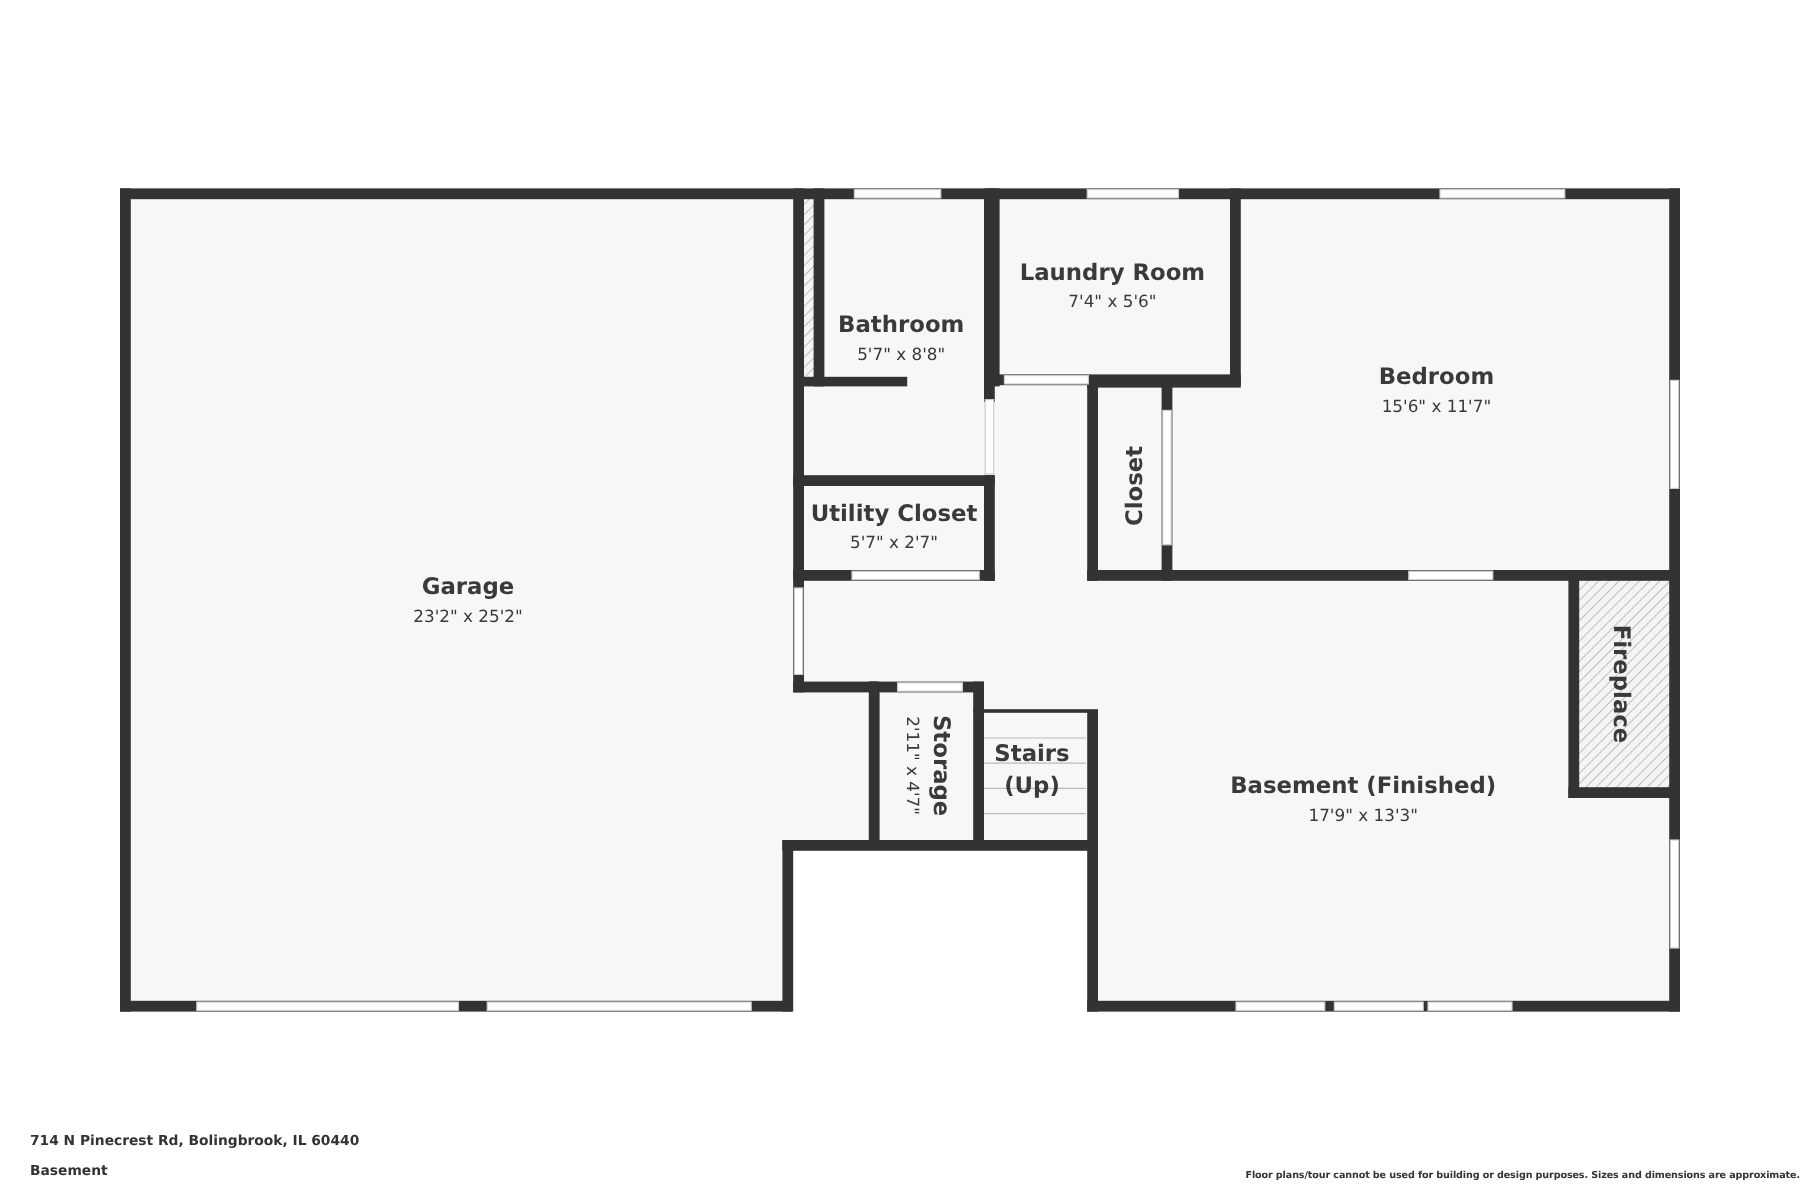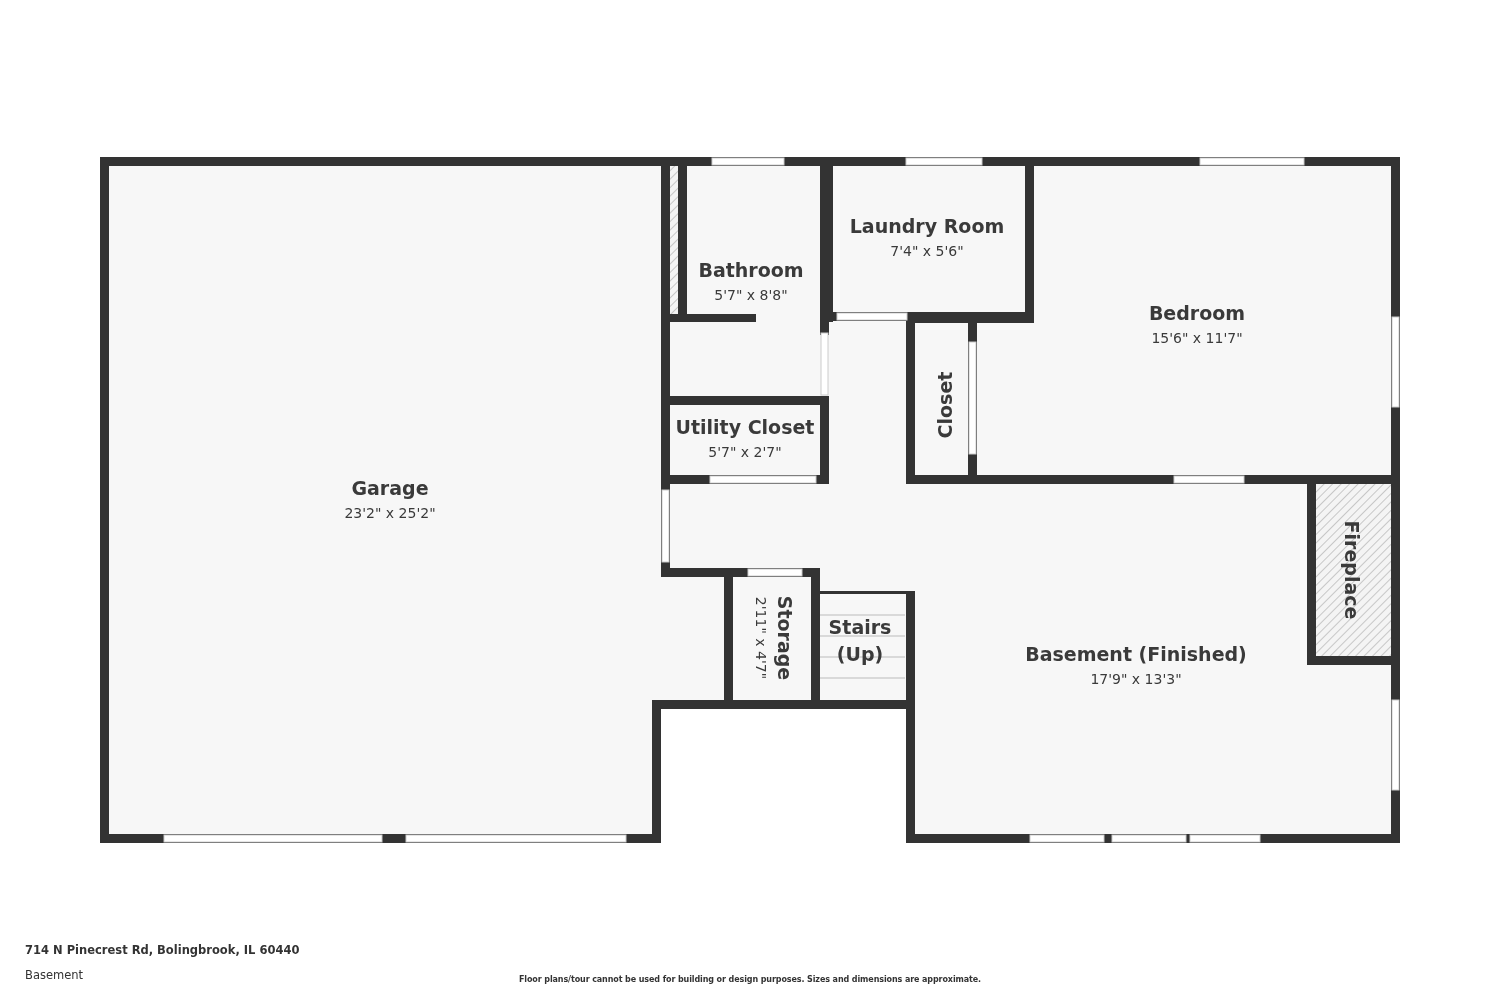--- a/index.html
+++ b/index.html
@@ -2,22 +2,22 @@
 <html><head>
 <meta charset="utf-8">
 <style>
   html, body { margin: 0; padding: 0; background: #ffffff; }
   body { width: 1500px; height: 1000px; position: relative; overflow: hidden; font-family: "DejaVu Sans", sans-serif; }
   #plan { position: absolute; left: 0; top: 0; }
   .room-name { font-family: "DejaVu Sans", sans-serif; font-size: 19px; fill: #3a3a3a; font-weight: 600; }
   .room-dim { font-family: "DejaVu Sans", sans-serif; font-size: 14px; fill: #3a3a3a; }
   .footer-text { position: absolute; font-family: "DejaVu Sans", sans-serif; color: #333; }
   #address { left: 25px; top: 943px; font-size: 11.5px; font-weight: 700; }
-  #floor-name { left: 25px; top: 968px; font-size: 11.5px; font-weight: 400; }
-  #disclaimer { left: 0; width: 1500px; text-align: center; top: 975px; font-size: 8px; font-weight: 600; letter-spacing: -0.1px; }
+  #floor-name { left: 25px; top: 968px; font-size: 11.5px; font-weight: 700; }
+  #disclaimer { left: 0; width: 1500px; text-align: right; top: 975px; font-size: 8px; font-weight: 600; letter-spacing: -0.1px; }
 </style>
 </head>
 <body>
 
 <svg id="plan" width="1500" height="1000" viewBox="0 0 1500 1000" xmlns="http://www.w3.org/2000/svg">
   <defs>
     <pattern id="hatch" patternUnits="userSpaceOnUse" width="6" height="6" patternTransform="rotate(45)">
       <rect width="6" height="6" fill="#f4f4f4"></rect>
       <line x1="0" y1="0" x2="0" y2="6" stroke="#9a9a9a" stroke-width="1"></line>
     </pattern>

